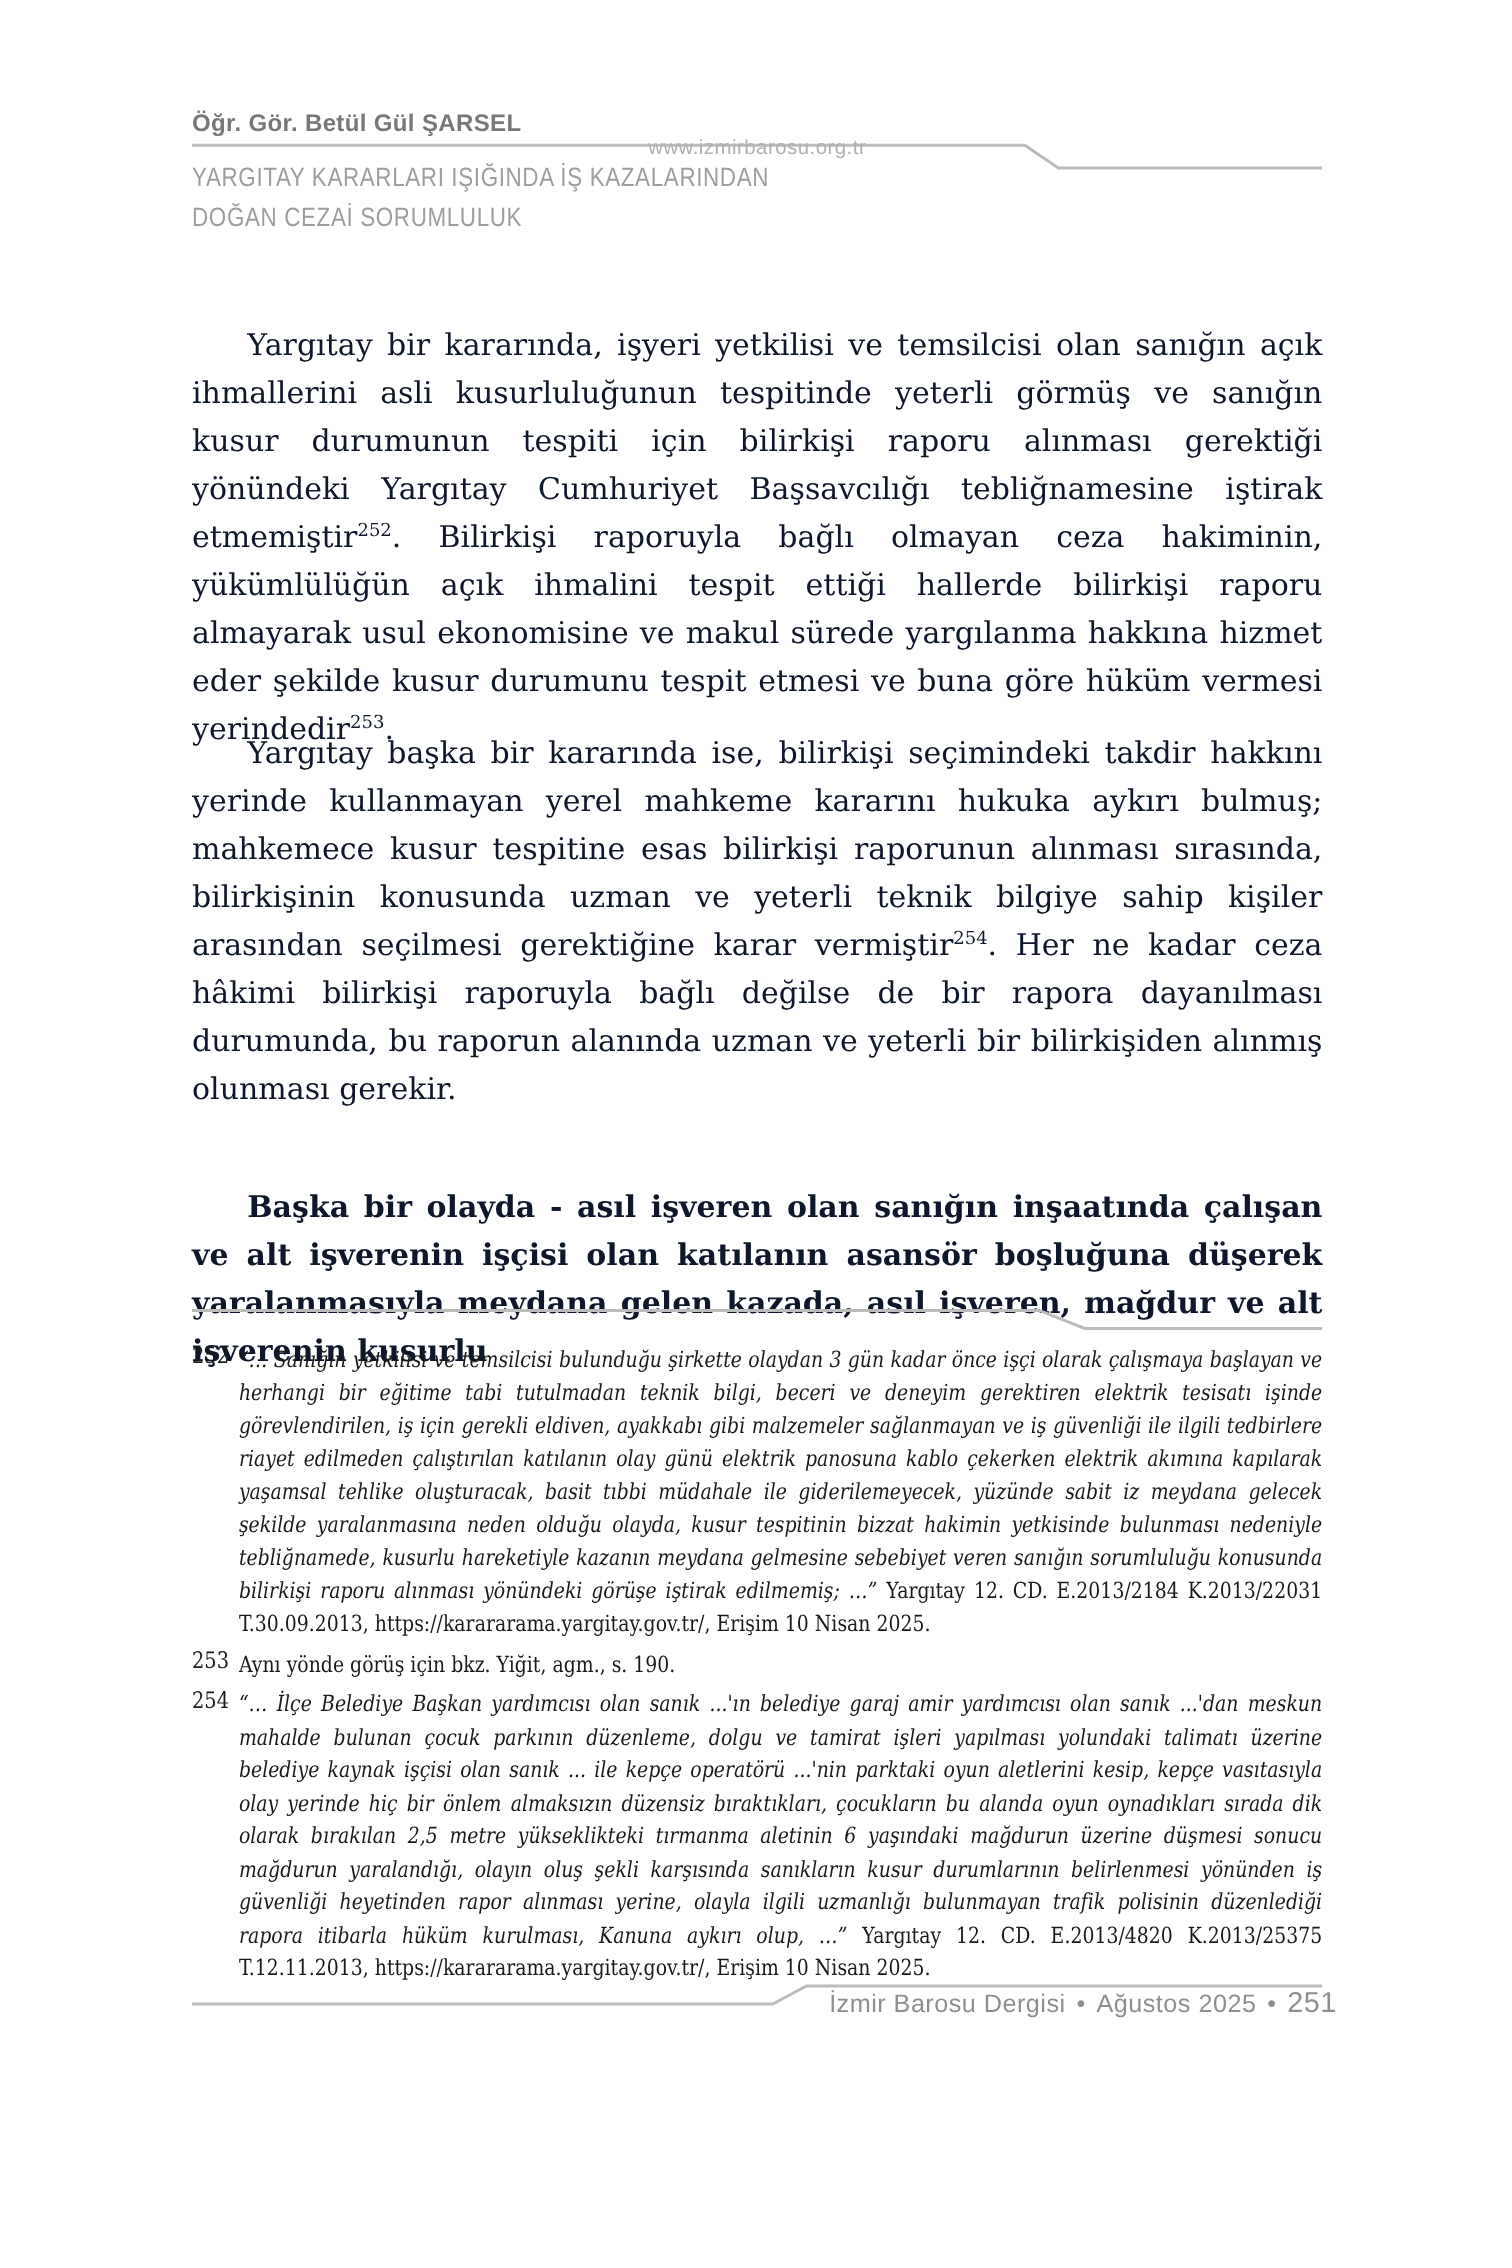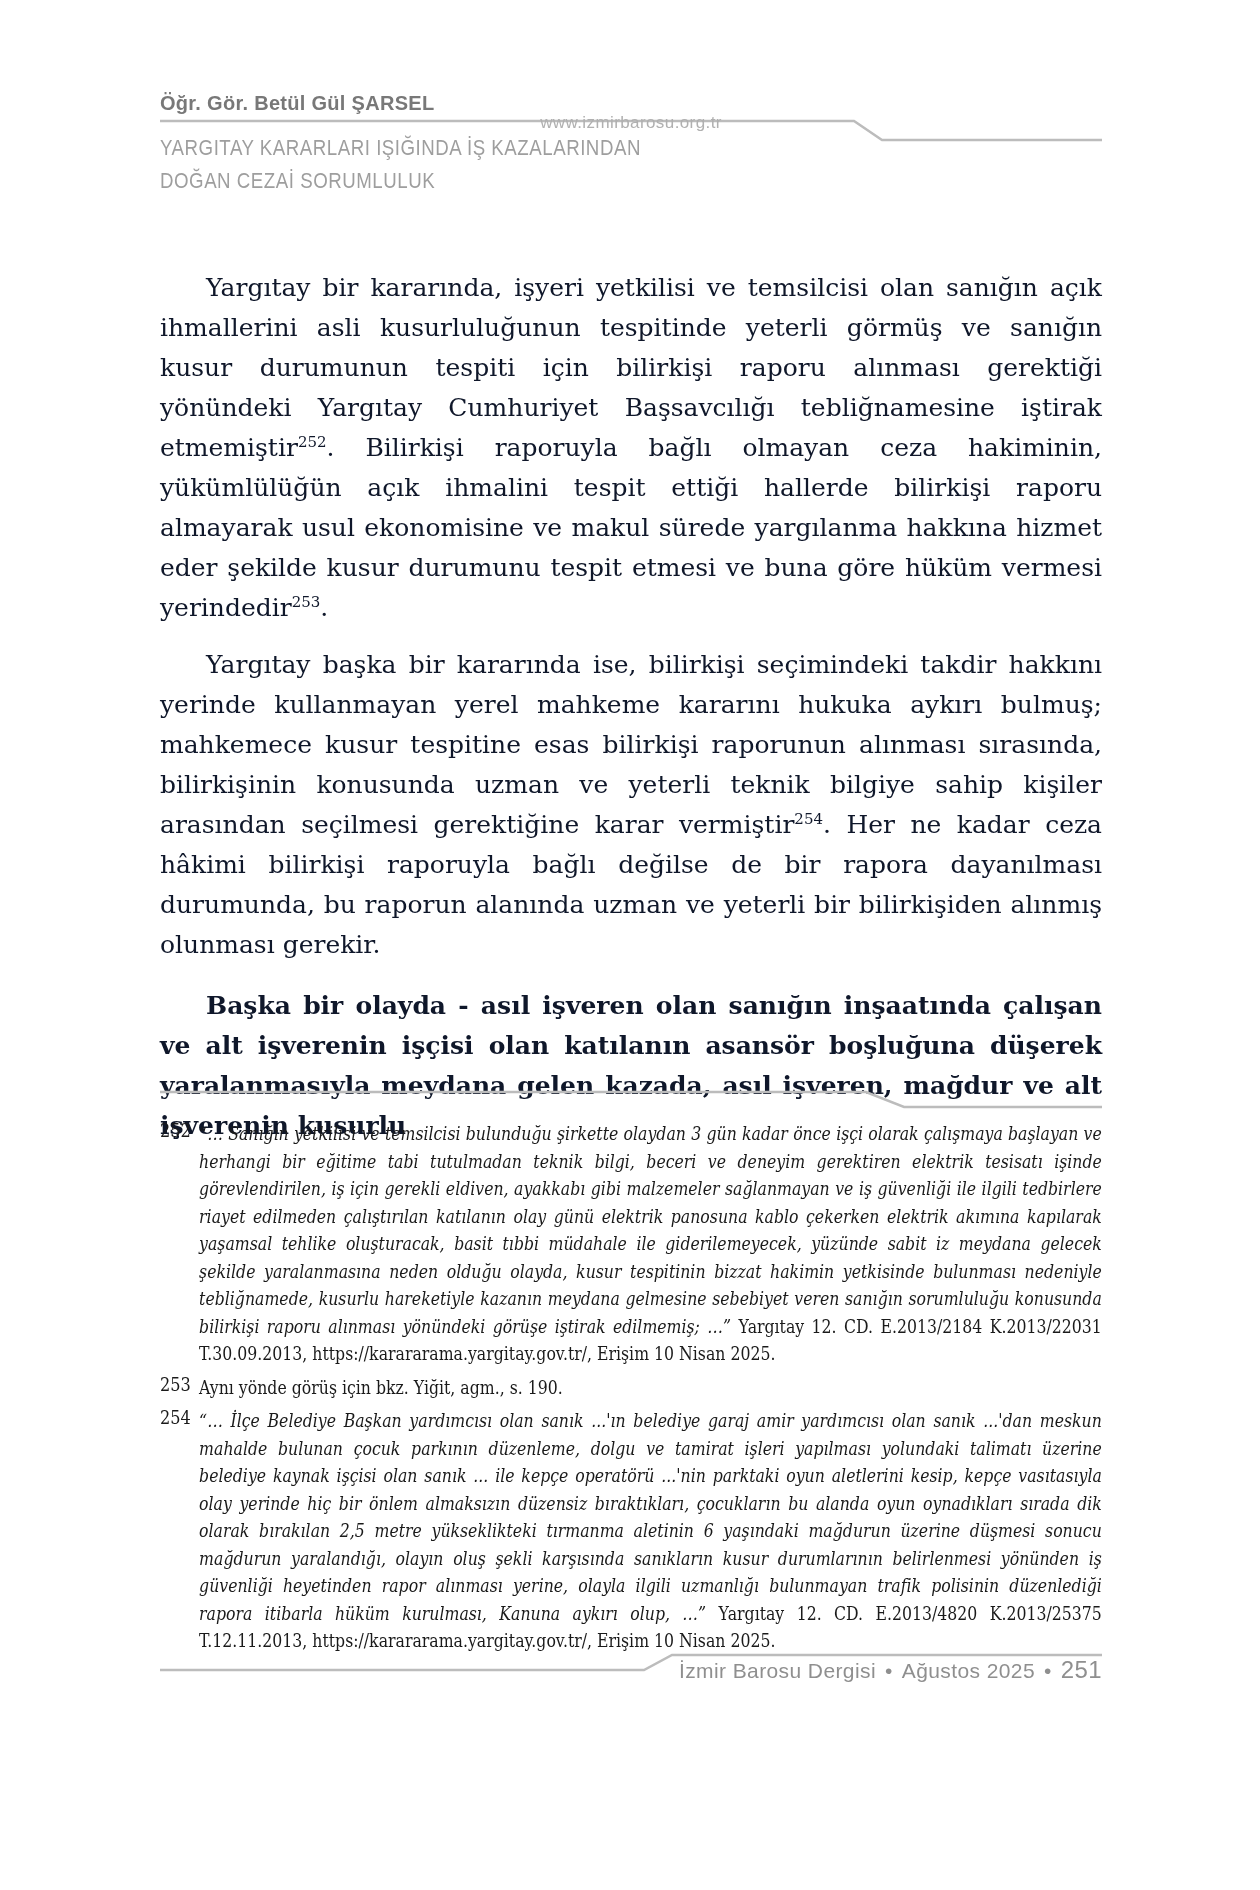--- a/index.html
+++ b/index.html
@@ -34,21 +34,21 @@
     transform: scaleX(0.85); transform-origin: left top;
   }
 
   
   .para {
     position: absolute; left: 160px; width: 942px;
     font-size: 25px; line-height: 40px; color: #0f172a;
     text-align: justify; text-indent: 46px;
   }
   .para-1 { top: 243px; }
-  .para-2 { top: 620px; }
+  .para-2 { top: 583px; }
   .para-3 { top: 961px; font-weight: bold; }
   sup.fn-ref {
     font-size: 15px; line-height: 0; vertical-align: super;
   }
 
   
   .fn-rule { position: absolute; left: 160px; top: 1089px; }
   .footnotes {
     position: absolute; left: 160px; top: 1120px; width: 1108px;
     transform: scaleX(0.85); transform-origin: left top;
@@ -59,21 +59,21 @@
   .fn-num {
     position: absolute; left: 0; top: -3px;
     font-style: normal; font-size: 19px; color: #1a1a1a;
   }
   .fn-italic { font-style: italic; }
   .fn-roman  { font-style: normal; }
 
   
   .footer-rule { position: absolute; left: 160px; top: 1652px; }
   .footer-text {
-    position: absolute; left: 160px; top: 1656px; width: 942px;
+    position: absolute; left: 172px; top: 1656px; width: 942px;
     text-align: right;
     font-family: "Liberation Sans", "DejaVu Sans", sans-serif;
     font-size: 21px; color: #8f8f8f; letter-spacing: 0.4px;
     white-space: nowrap;
   }
   .footer-sep { margin: 0 9px; color: #8f8f8f; }
   .page-num { font-size: 24px; }
 
   svg polyline { fill: none; stroke: #bcbcbc; stroke-width: 2.5; }
 </style>

